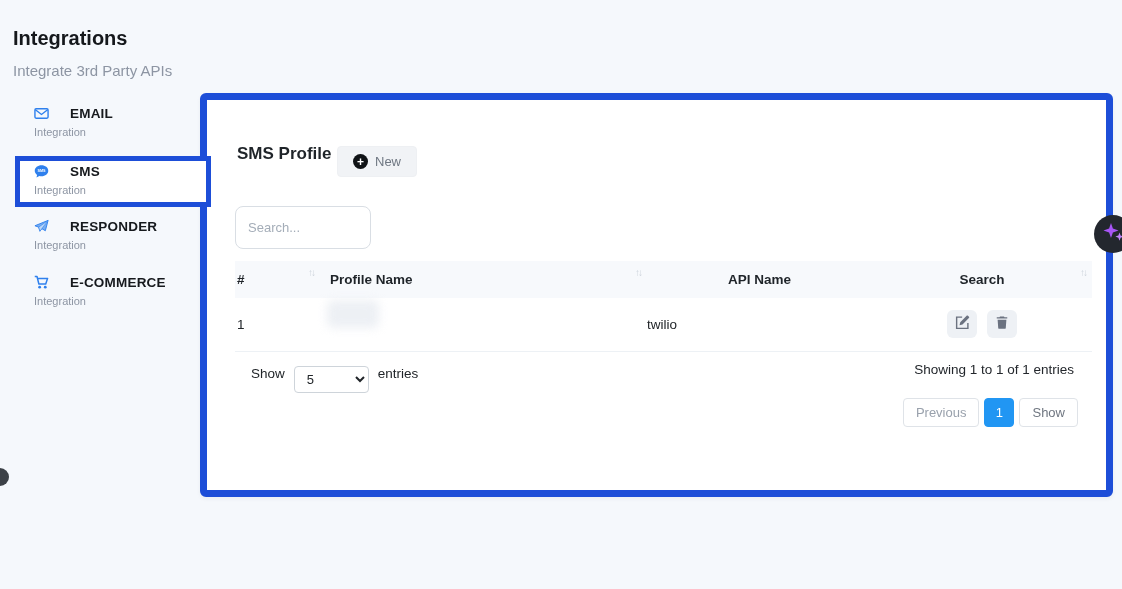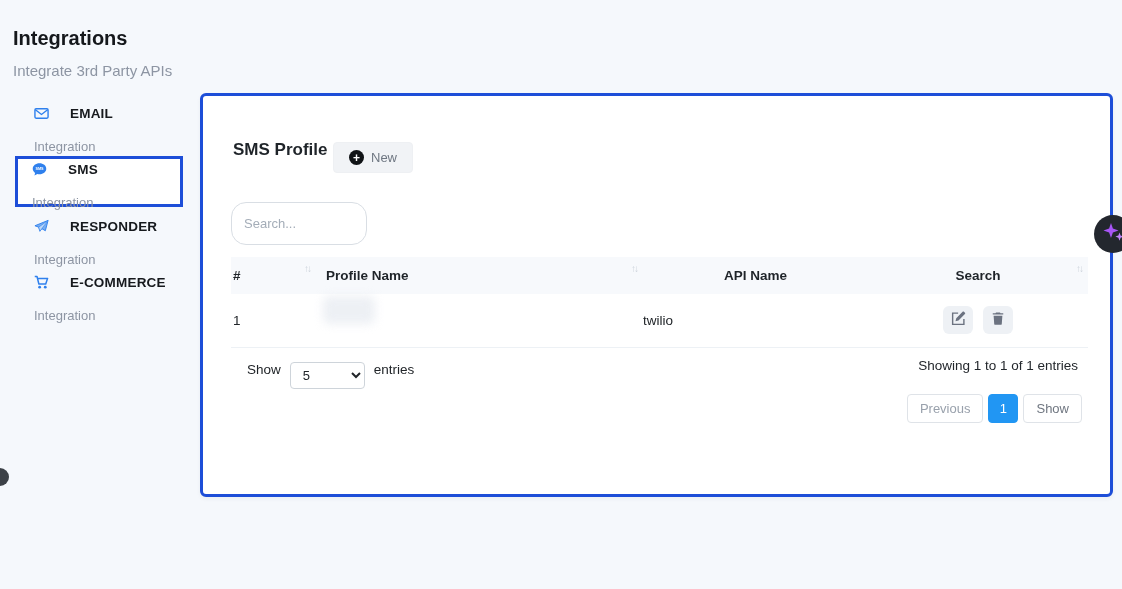--- a/index.html
+++ b/index.html
@@ -11,49 +11,49 @@
     color:#212529;
     overflow:hidden;
   }
   .page-title { position:absolute; left:13px; top:27px; font-size:20px; font-weight:700; color:#15181c; }
   .page-subtitle { position:absolute; left:13px; top:62px; font-size:15px; color:#8d95a3; }
 
   
   .side-item { position:absolute; left:34px; }
   .side-item-top { display:flex; align-items:center; gap:21px; }
   .side-label { font-size:13.5px; font-weight:700; color:#16191d; letter-spacing:.2px; }
-  .side-sub { font-size:13px; color:#8d95a3; margin-top:18px; }
+  .side-sub { font-size:11px; color:#8d95a3; margin-top:5px; }
   .side-icon { width:15px; height:15px; display:inline-flex; }
   .annotation-box {
-    position:absolute; left:15px; top:156px; width:168px; height:51px;
-    border:3px solid #1d4ed8; background:#ffffff; z-index:2;
+    position:absolute; left:15px; top:156px; width:196px; height:51px;
+    border:5px solid #1d4ed8; background:#ffffff; z-index:2;
     padding:3px 0 0 14px;
   }
 
   
   .card {
     position:absolute; left:200px; top:93px; width:913px; height:404px;
-    background:#ffffff; border:3px solid #1d4ed8; border-radius:6px;
+    background:#ffffff; border:7px solid #1d4ed8; border-radius:6px;
     box-shadow:0 2px 4px rgba(30,50,80,.05);
   }
   .panel-title { position:absolute; left:30px; top:44px; font-size:17px; font-weight:700; color:#1f2429; }
   .new-button {
     position:absolute; left:130px; top:46px; height:31px;
     display:inline-flex; align-items:center; gap:7px; padding:0 15px;
     background:#f1f3f6; border:1px solid #eef0f3; border-radius:4px; cursor:pointer;
     font-size:13px; color:#6f7782;
   }
   .plus-circle {
     width:15px; height:15px; background:#101316; color:#fff; border-radius:50%;
     display:inline-flex; align-items:center; justify-content:center;
     font-size:12px; font-weight:700; line-height:1;
   }
   .search-input {
     position:absolute; left:28px; top:106px; width:136px; height:43px;
-    border:1px solid #d9dee4; border-radius:15px; padding:0 12px;
+    border:1px solid #d9dee4; border-radius:8px; padding:0 12px;
     font-size:13px; color:#212529; font-family:"Liberation Sans", sans-serif; outline:none;
   }
   .search-input::placeholder { color:#a4adb8; }
 
   
   .tbl { position:absolute; left:28px; top:161px; width:857px; border-collapse:collapse; table-layout:fixed; }
   .tbl th {
     height:37px; background:#f7f9fc; font-size:13.5px; font-weight:700; color:#1f2429;
     text-align:left; position:relative; cursor:pointer;
   }

